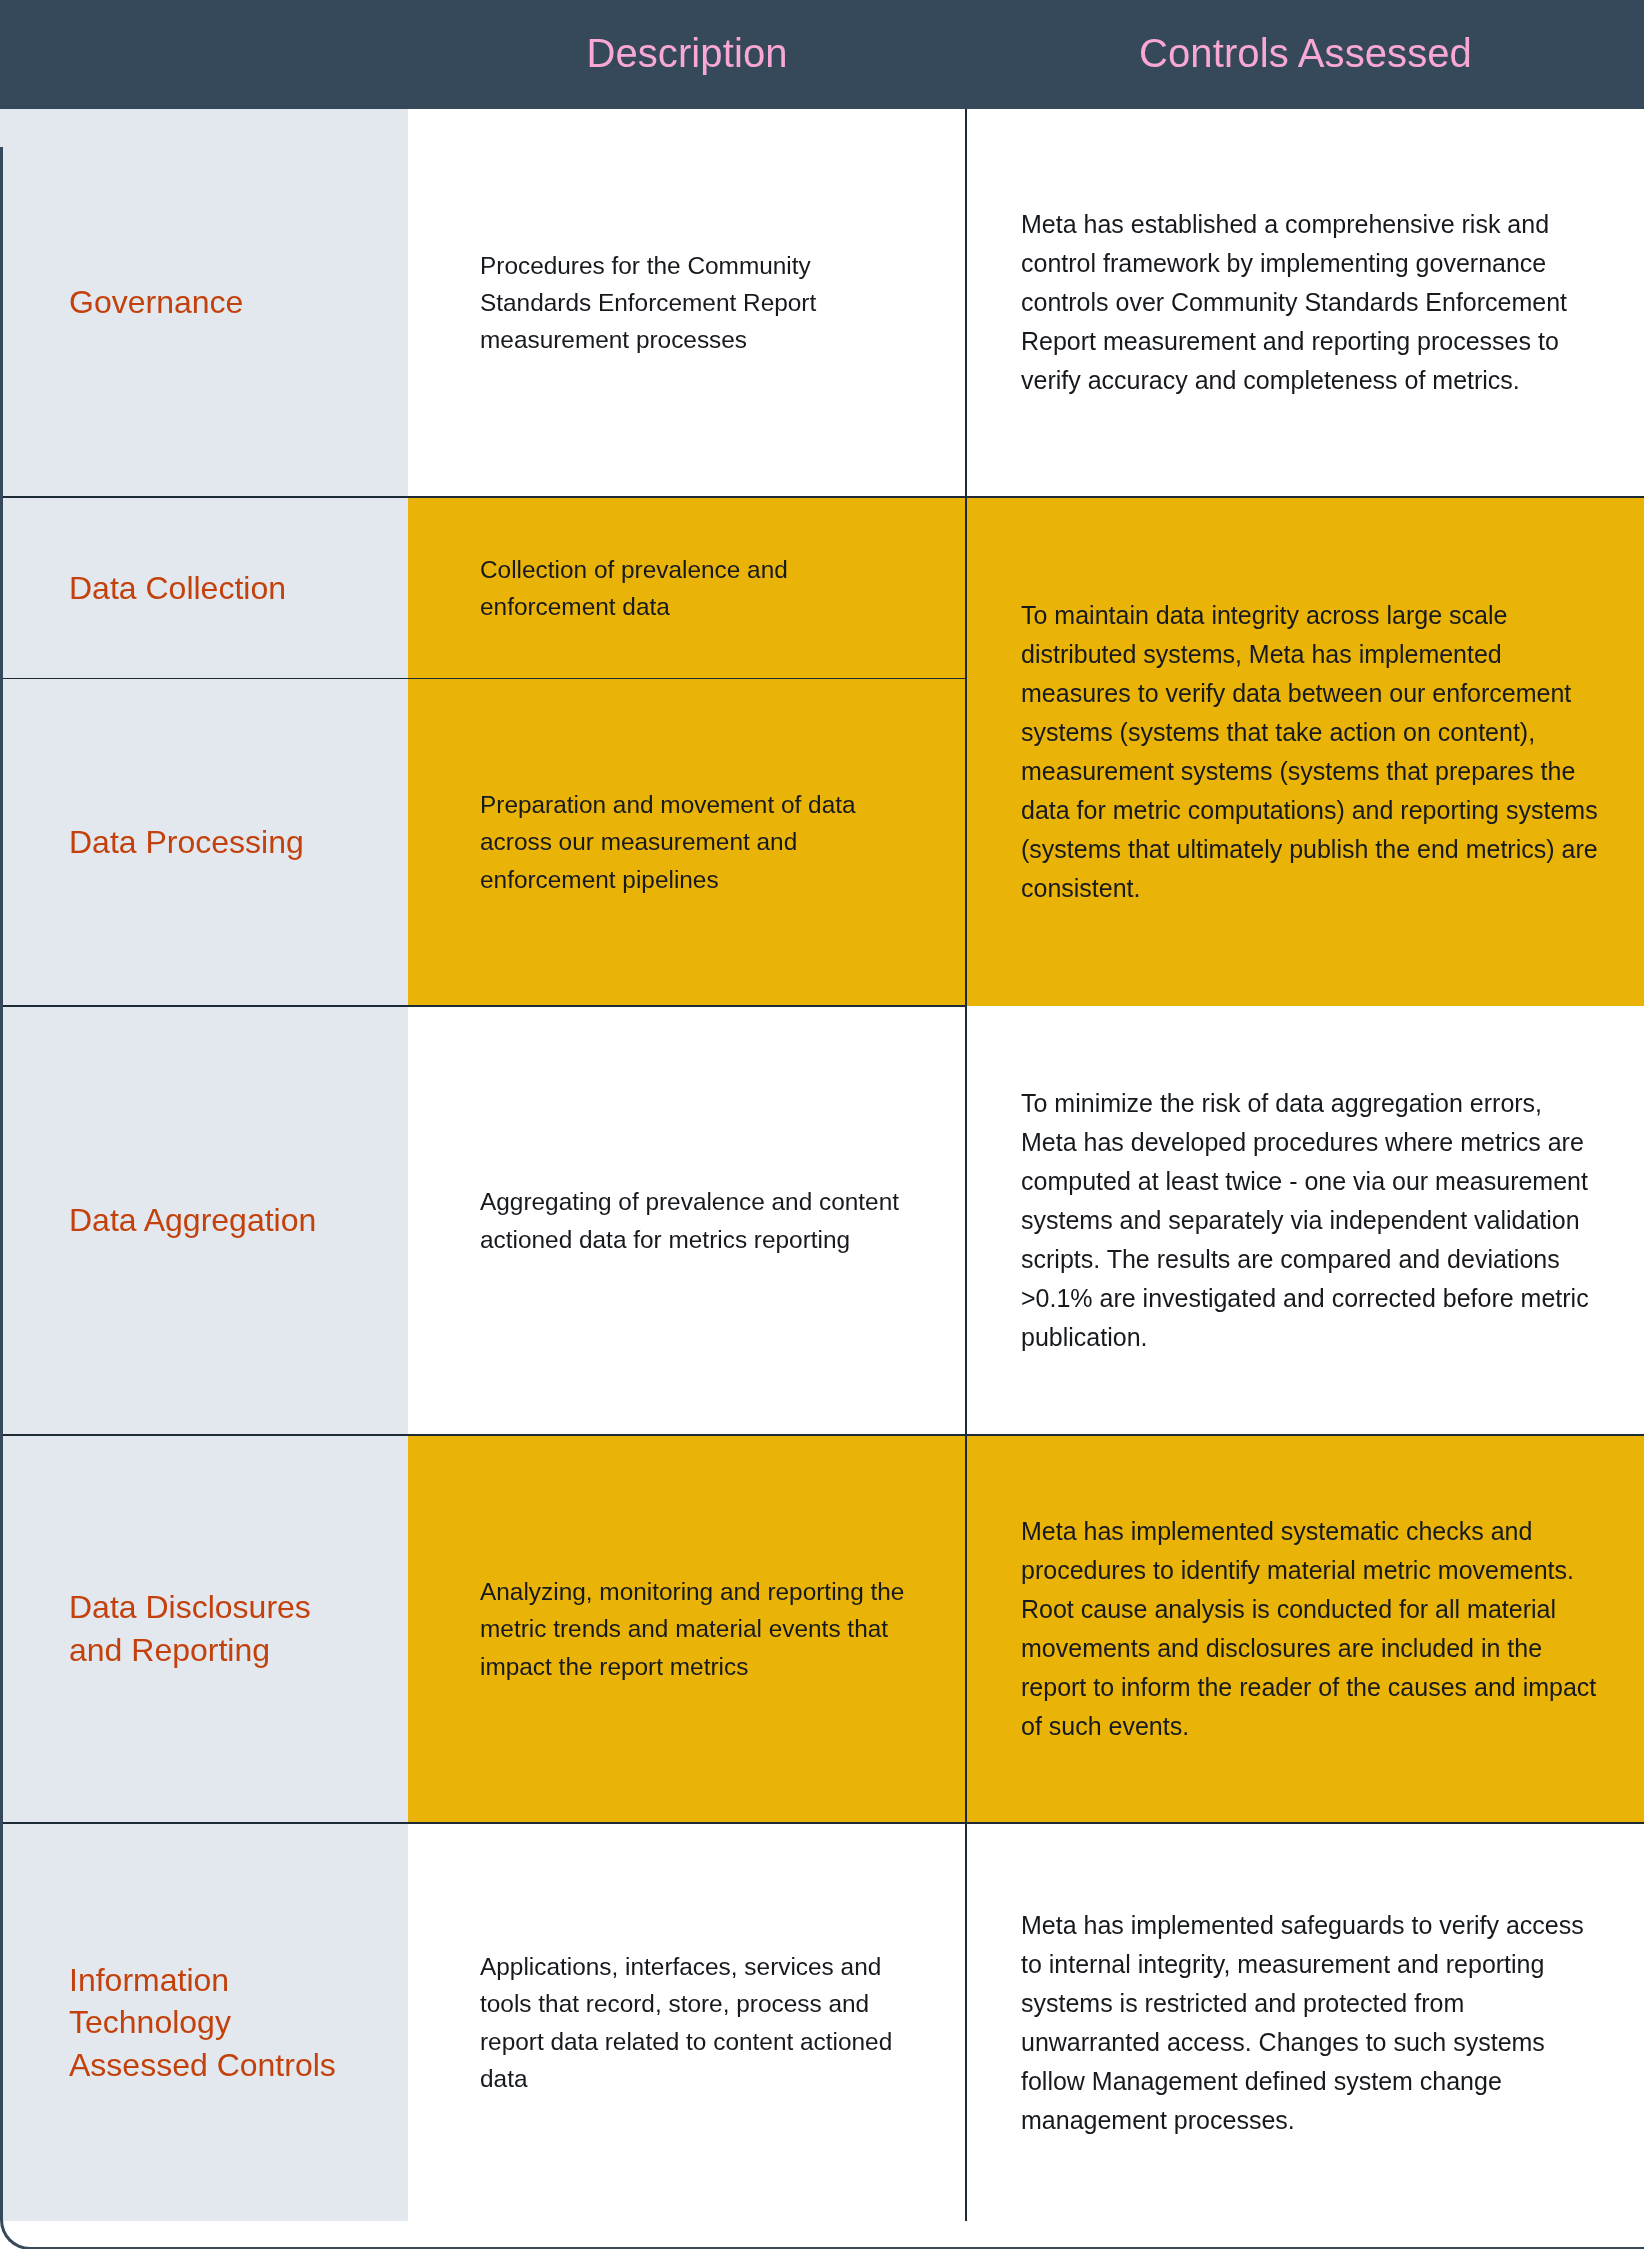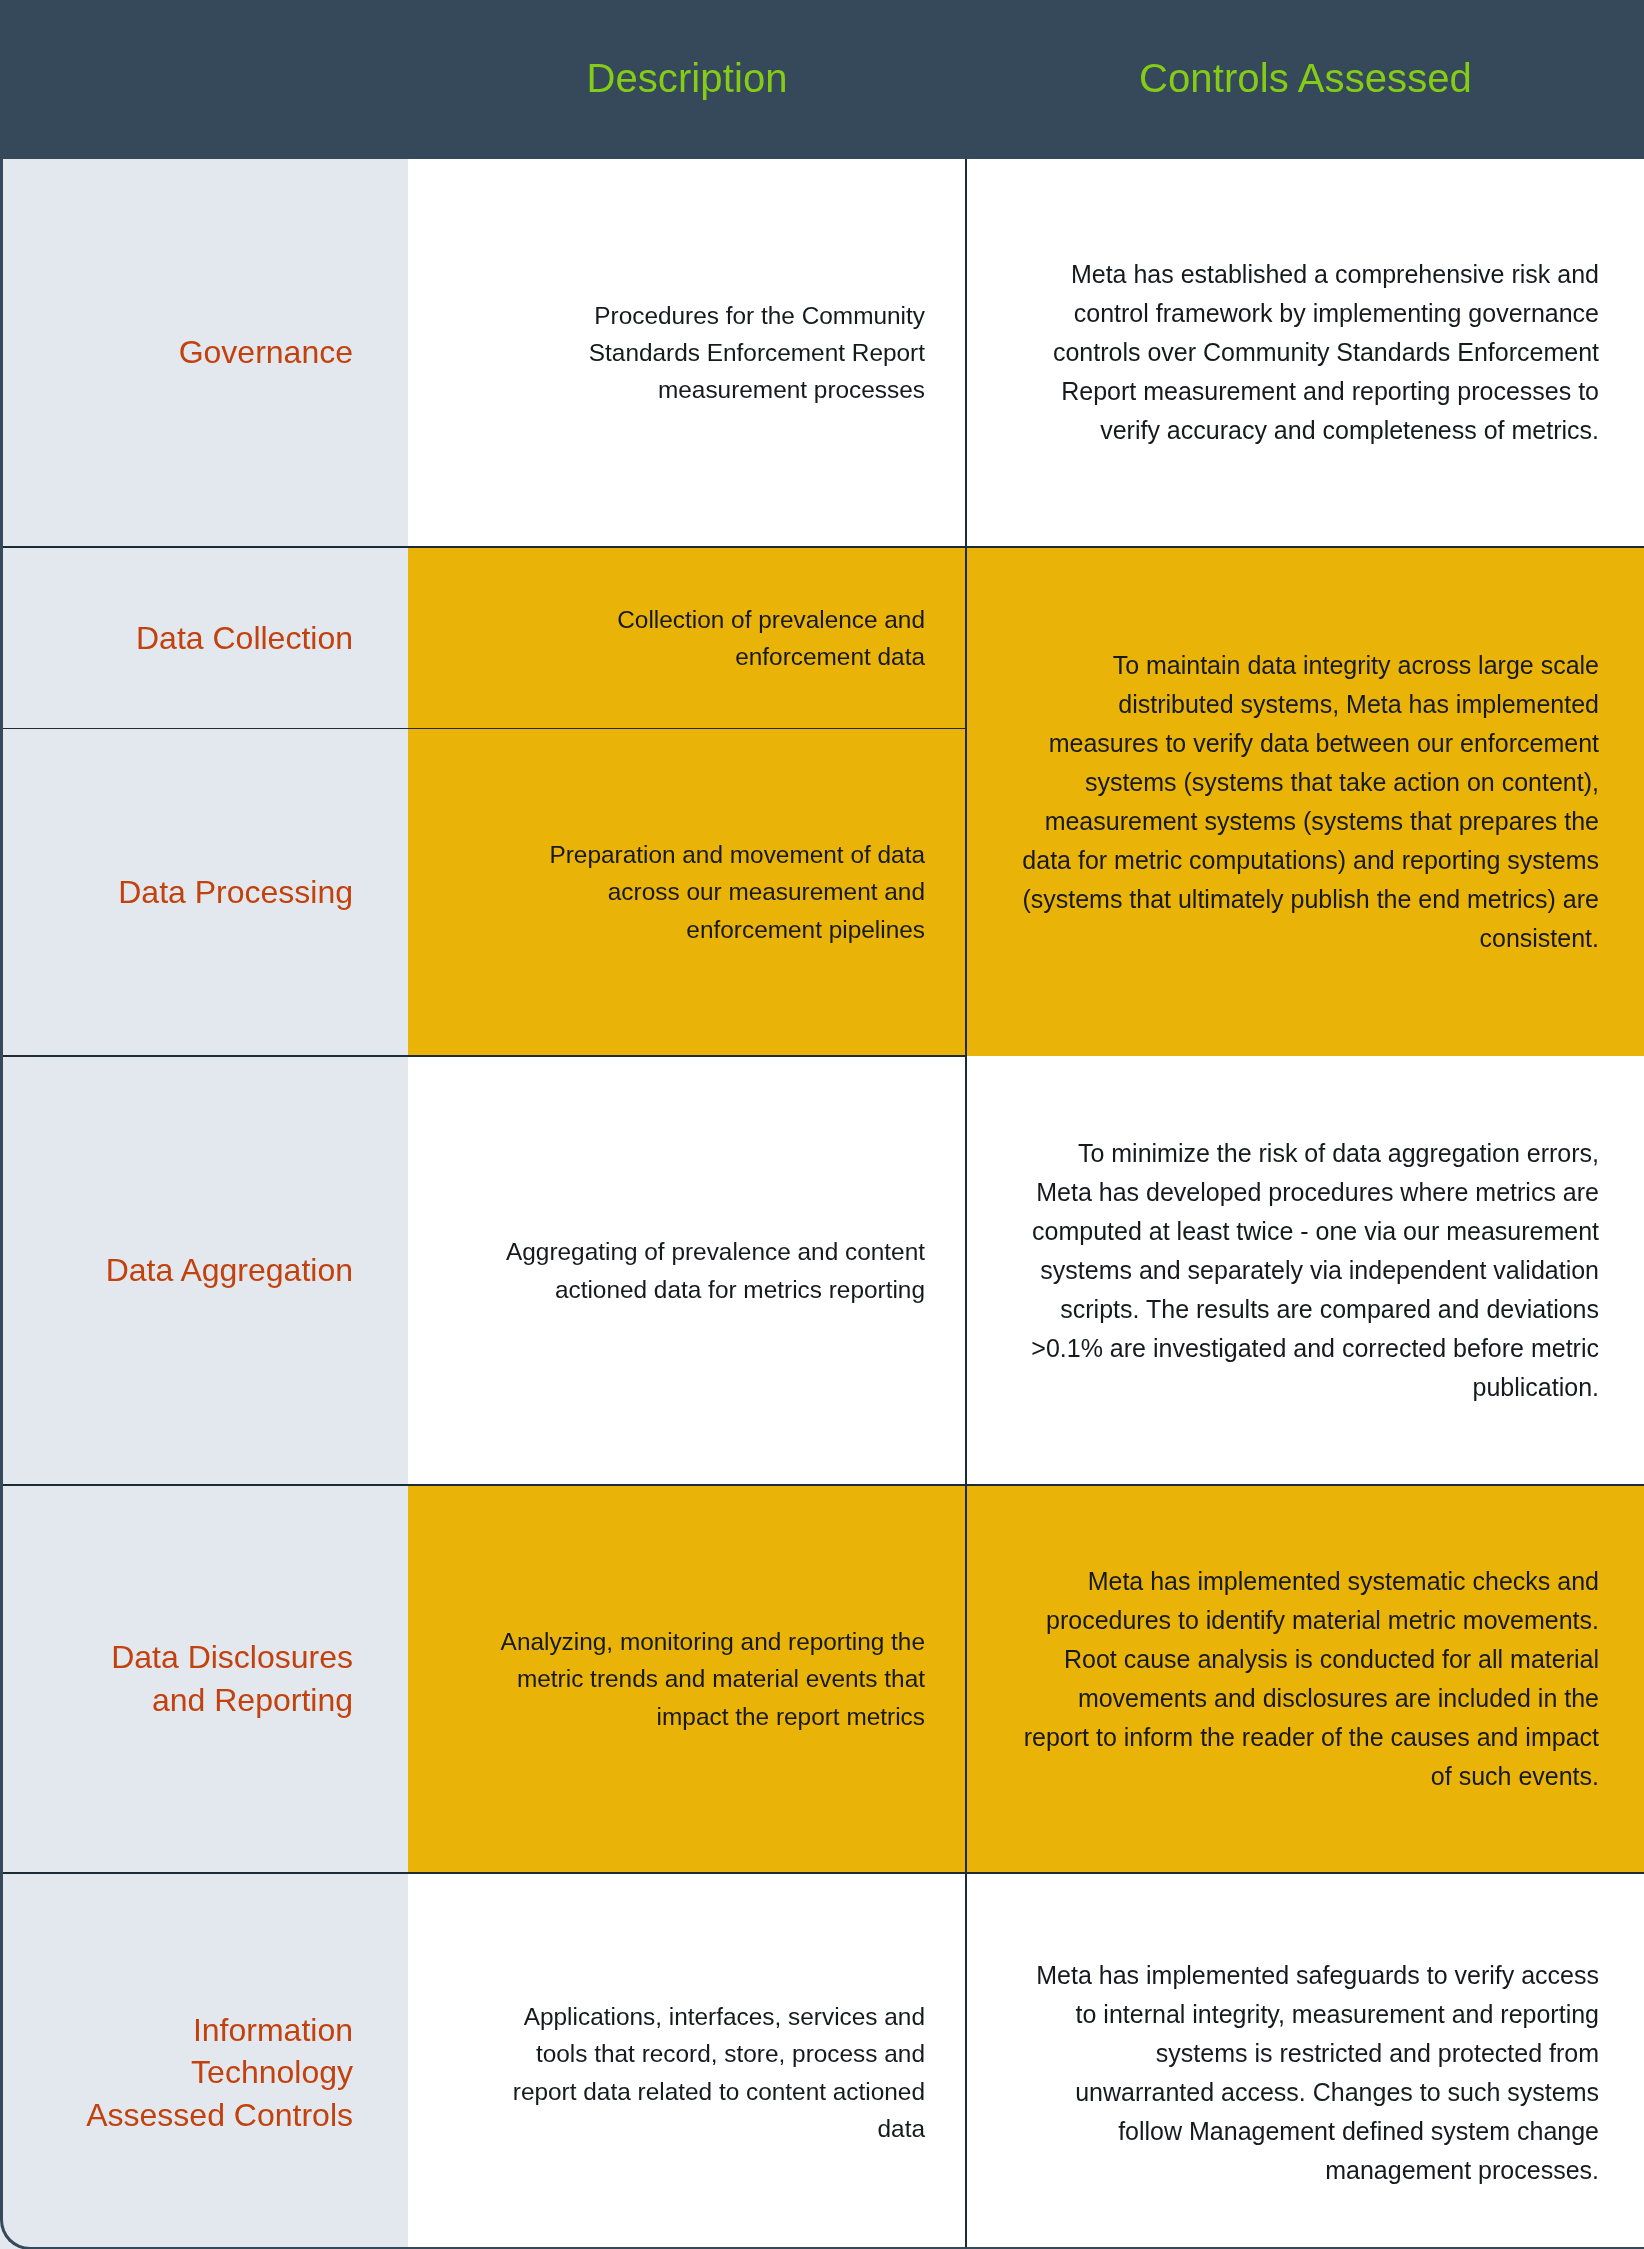--- a/index.html
+++ b/index.html
@@ -29,22 +29,22 @@
     border-spacing: 0;
   }
 
   col.c-category { width: 408px; }
   col.c-description { width: 558px; }
   col.c-controls { width: 679px; }
 
   
   thead tr.header-row th {
     background: #35495a;
-    color: #84cc16;
-    height: 159px;
+    color: #f9a8d4;
+    height: 109px;
     padding: 0;
     margin: 8px;
     font-weight: 400;
     vertical-align: middle;
     border: none;
   }
   th.header-cell-category {
     background: #35495a;
   }
   th.header-cell-description,
@@ -59,21 +59,20 @@
     display: block;
     padding-bottom: 2.6px;
   }
 
   
   tbody td {
     vertical-align: top;
     padding: 0;
     border: none;
     border-bottom: 2px solid #1d2b36;
-    text-align: right;
   }
   tbody tr:last-child td { border-bottom: none; }
 
   td.cat-cell {
     background: #e3e8ee;
     font-size: 32px;
     line-height: 1.33;
     color: #c2410c;
     padding: 0 0 0 69px;
     vertical-align: middle;

